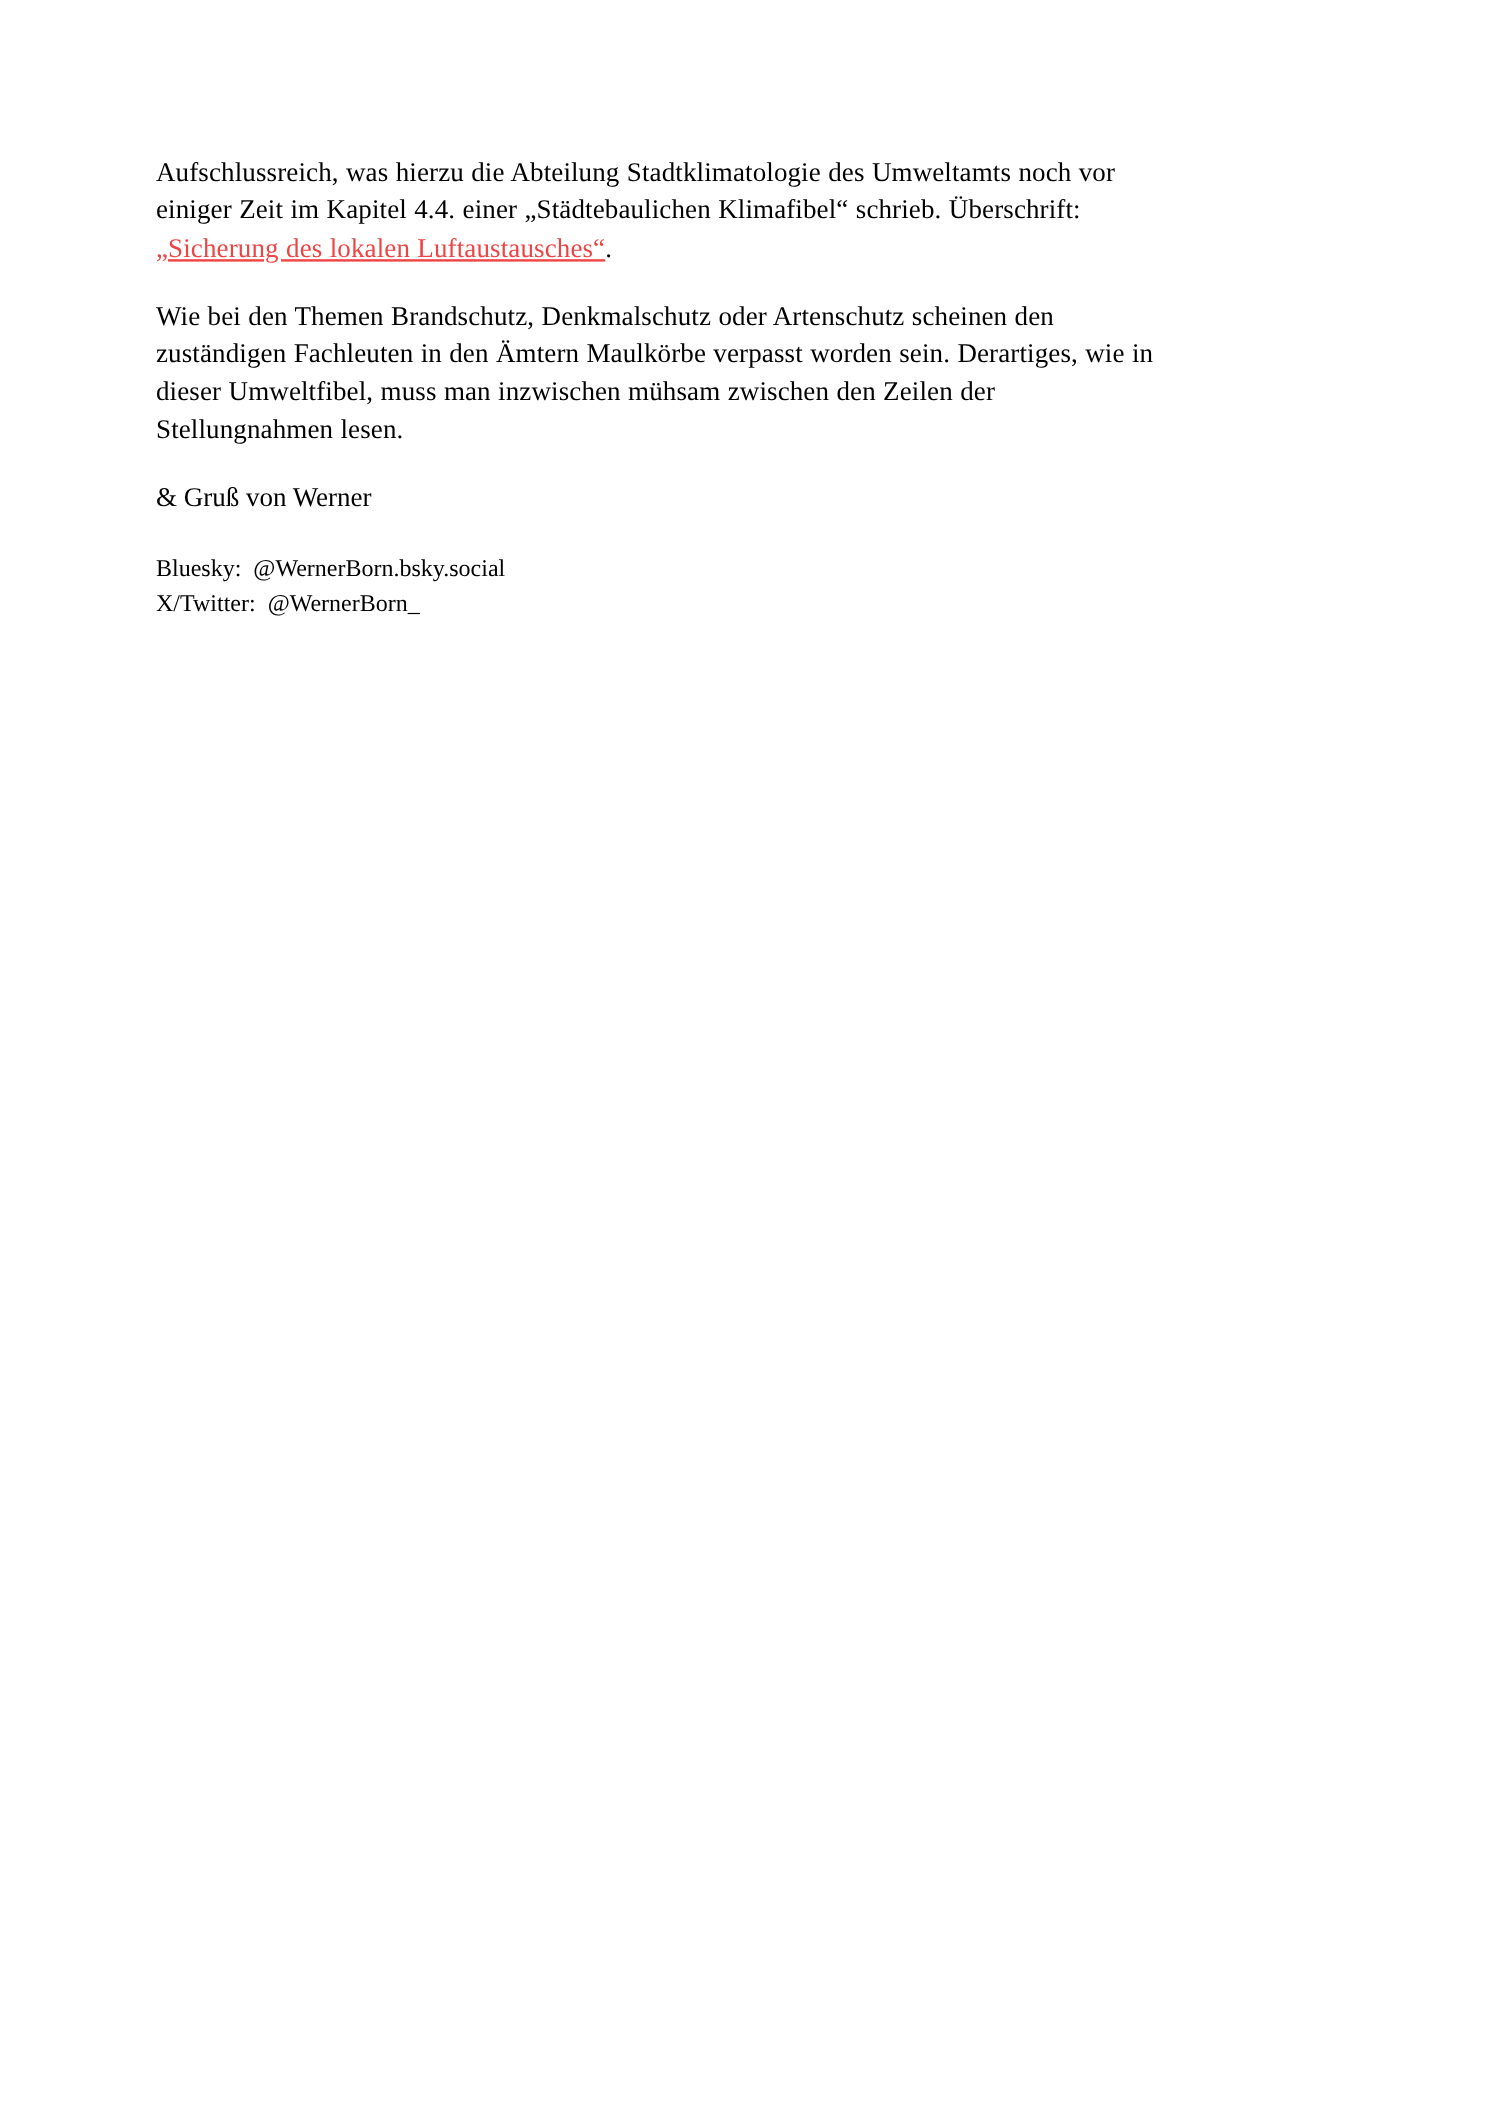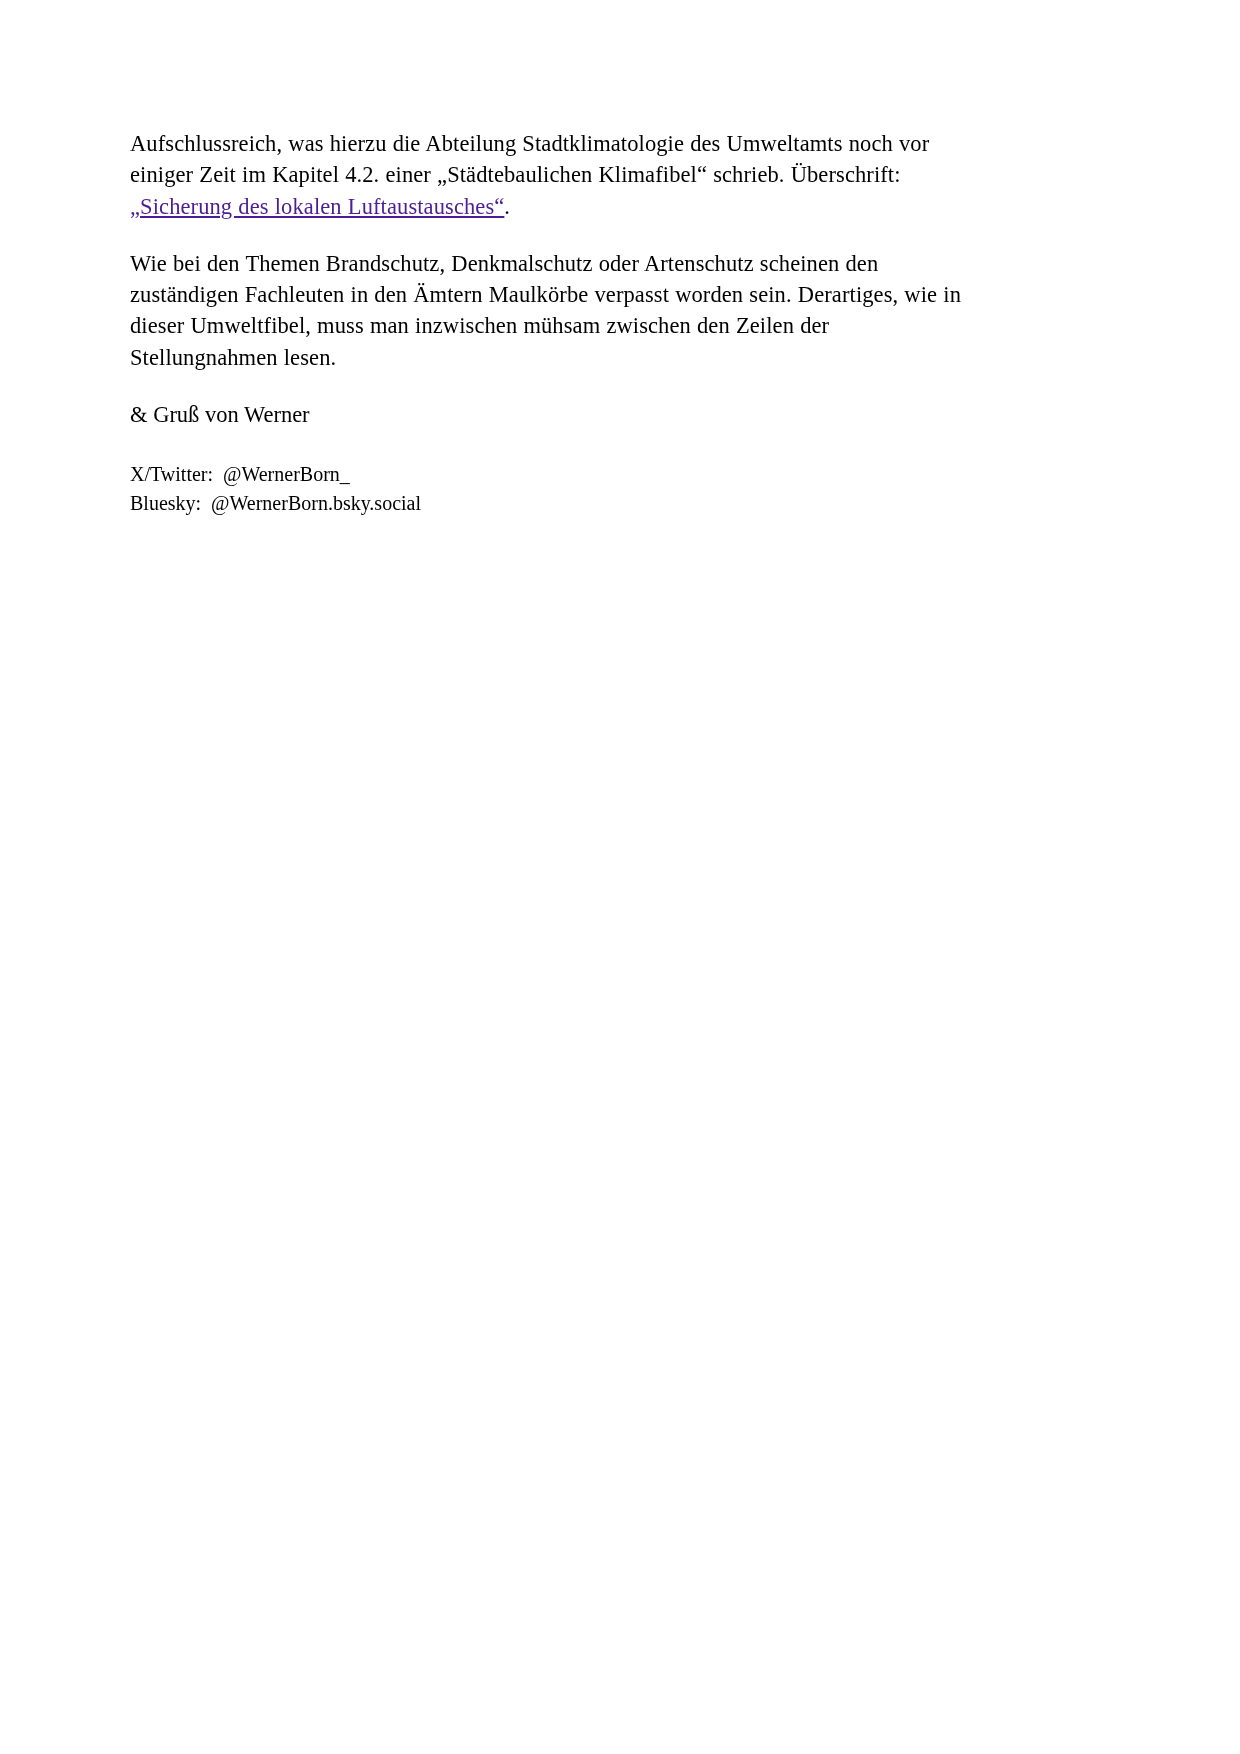--- a/index.html
+++ b/index.html
@@ -32,21 +32,21 @@
   }
   p.para {
     margin: 0 0 26px 0;
     font-size: 22.5px;
     line-height: 1.39;
     letter-spacing: 0.1px;
     text-align: left;
     word-spacing: 0.4px;
   }
   .link {
-    color: #4c1d95;
+    color: #ef4444;
     text-decoration: underline;
     text-underline-offset: 2px;
   }
   .sig {
     margin: 12px 0 30px 0;
     font-size: 22.5px;
     line-height: 1.39;
   }
   .handles {
     margin: 0;
@@ -57,25 +57,25 @@
   .handles div {
     white-space: pre;
   }
 </style>
 </head>
 <body>
 
 <div class="page">
   <div class="content">
 
-    <p class="para"><span>Aufschlussreich, was hierzu die Abteilung Stadtklimatologie des Umweltamts noch vor einiger Zeit im Kapitel 4.2. einer „Städtebaulichen Klimafibel“ schrieb. Überschrift:</span> <a class="link" href="#">„Sicherung des lokalen Luftaustausches“</a><span>.</span></p>
+    <p class="para"><span>Aufschlussreich, was hierzu die Abteilung Stadtklimatologie des Umweltamts noch vor einiger Zeit im Kapitel 4.4. einer „Städtebaulichen Klimafibel“ schrieb. Überschrift:</span> <a class="link" href="#">„Sicherung des lokalen Luftaustausches“</a><span>.</span></p>
 
     <p class="para">Wie bei den Themen Brandschutz, Denkmalschutz oder Artenschutz scheinen den zuständigen Fachleuten in den Ämtern Maulkörbe verpasst worden sein. Derartiges, wie in dieser Umweltfibel, muss man inzwischen mühsam zwischen den Zeilen der Stellungnahmen lesen.</p>
 
     <p class="sig">&amp; Gruß von Werner</p>
 
     <div class="handles">
+      <div>Bluesky:  @WernerBorn.bsky.social</div>
       <div>X/Twitter:  @WernerBorn_</div>
-      <div>Bluesky:  @WernerBorn.bsky.social</div>
     </div>
 
   </div>
 </div>
 
 </body></html>

